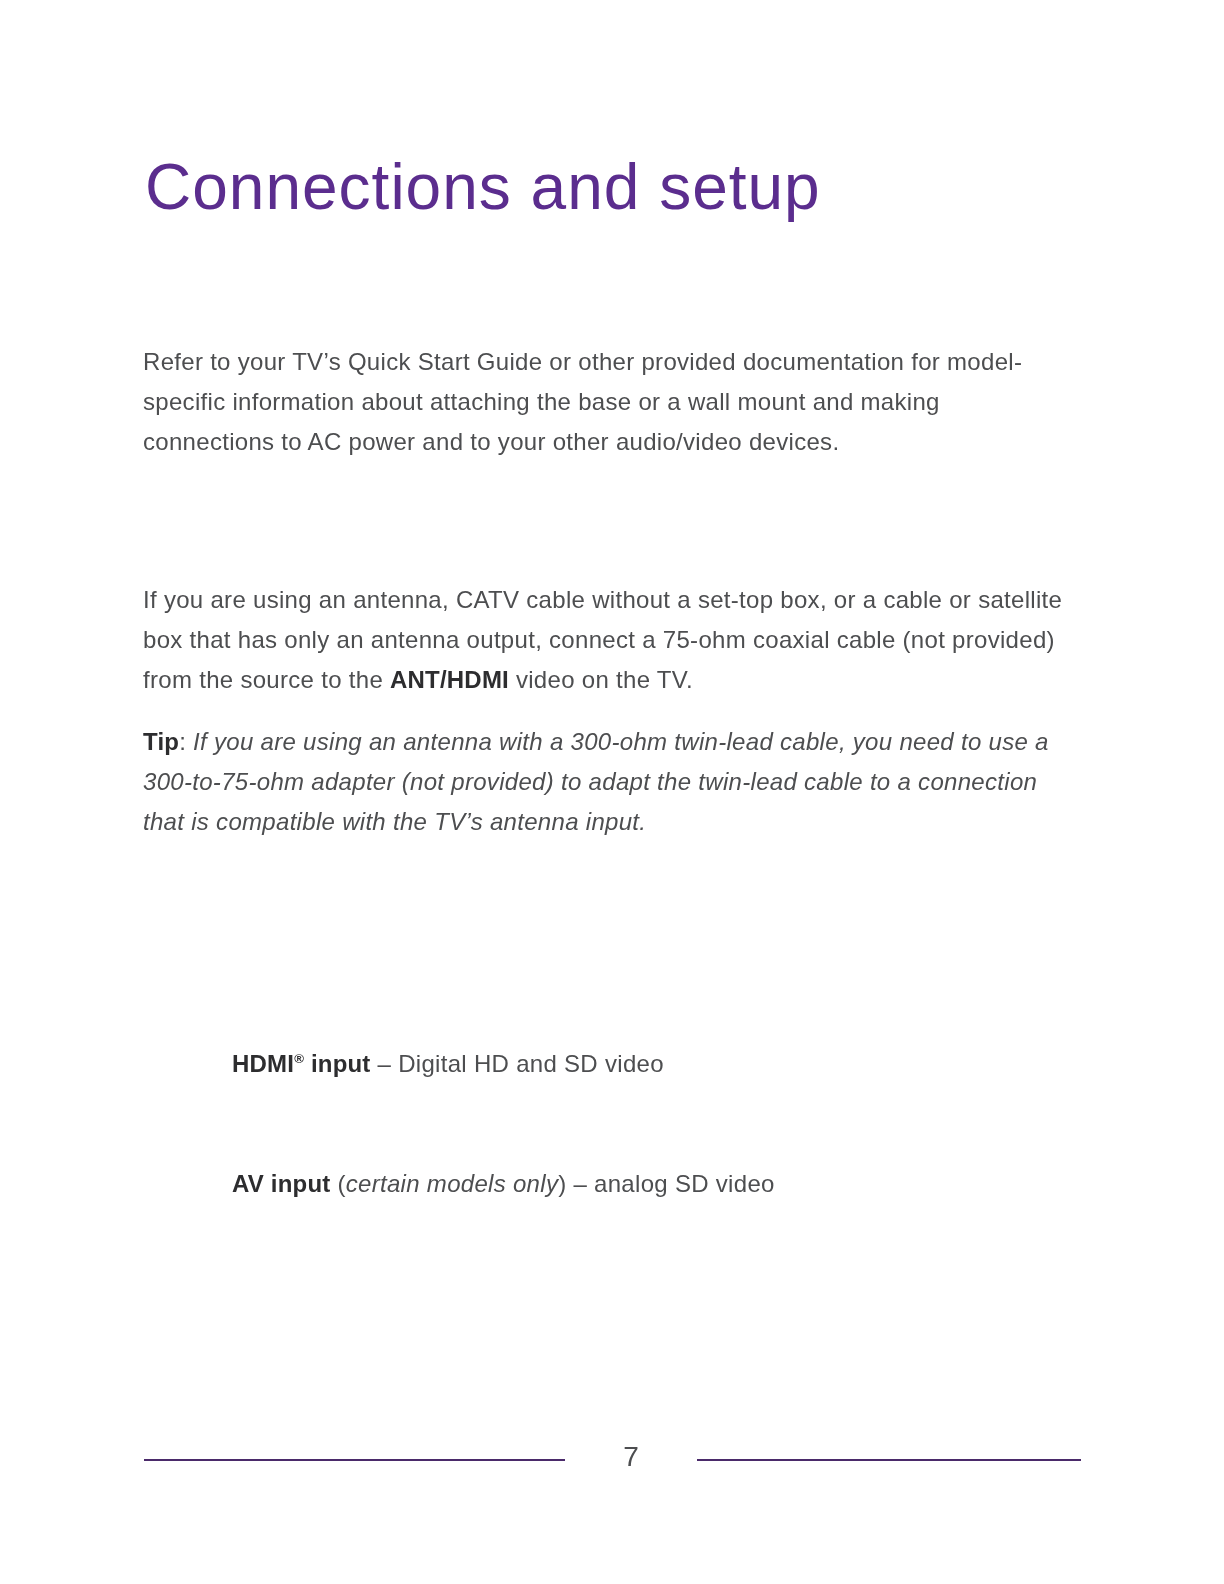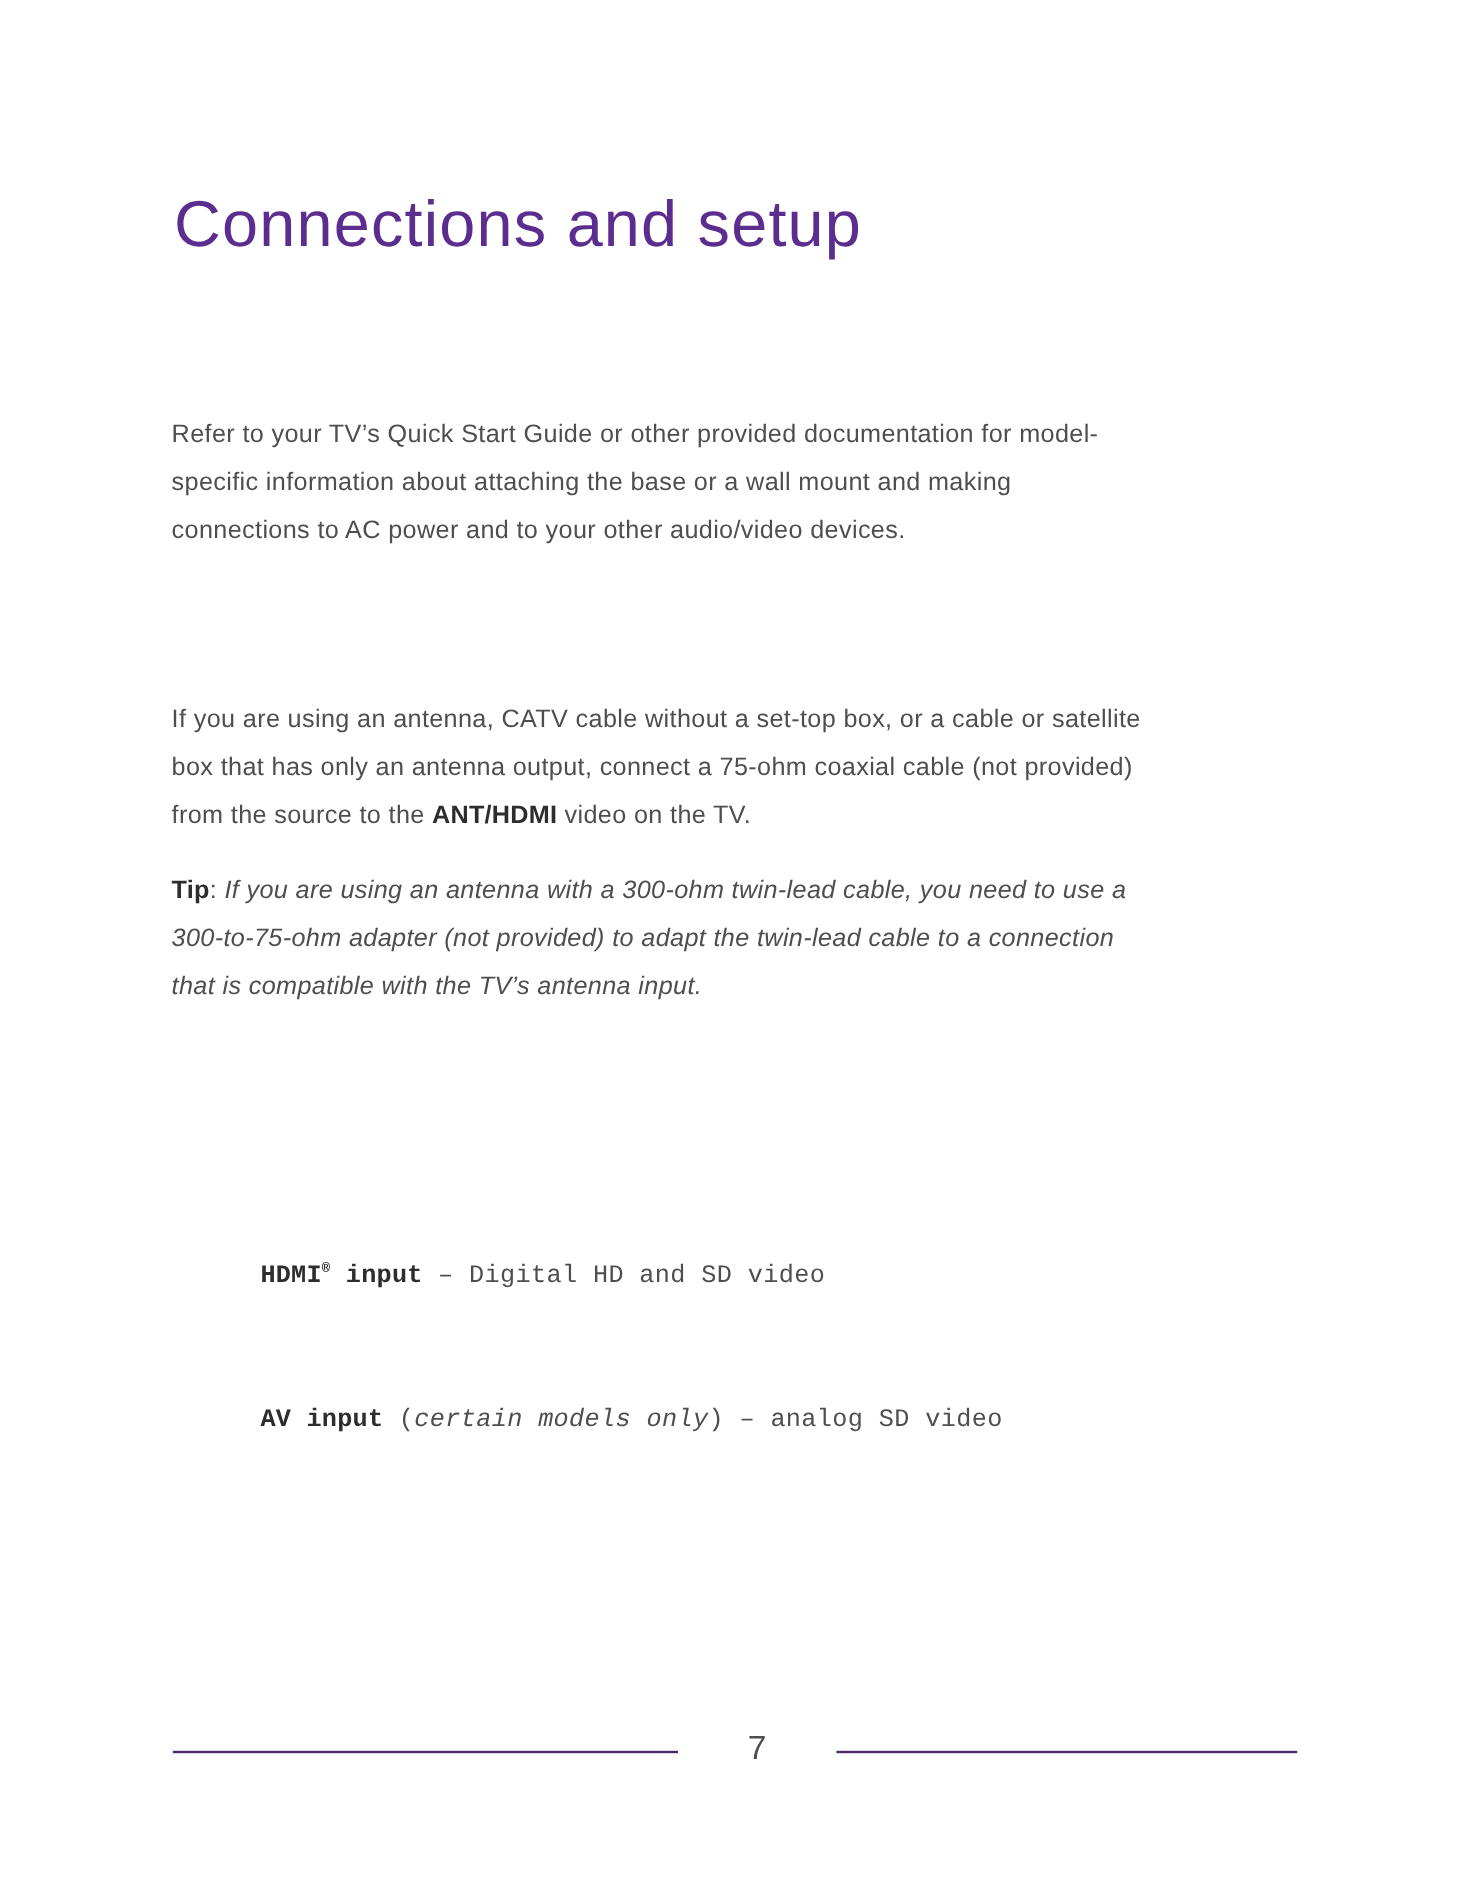--- a/index.html
+++ b/index.html
@@ -9,31 +9,31 @@
     height: 1584px;
     background: #ffffff;
     font-family: "Liberation Sans", sans-serif;
     overflow: hidden;
   }
   .title {
     position: absolute;
     left: 145px;
     top: 143px;
     margin: 0;
-    font-size: 54px;
+    font-size: 64px;
     line-height: 88px;
     font-weight: 300;
     letter-spacing: 1px;
     color: var(--title_purple, #5b2d8e);
   }
   .para {
     position: absolute;
     left: 143px;
     margin: 0;
-    font-size: 21px;
+    font-size: 24px;
     line-height: 40px;
     letter-spacing: 0.3px;
     font-weight: 400;
     color: var(--body_gray, #4d4e50);
     white-space: pre;
   }
   .para .bold {
     font-weight: 700;
     color: var(--bold_dark, #2d2d2f);
     letter-spacing: 0.2px;
@@ -41,21 +41,21 @@
   .para .italic { font-style: italic; }
   .sup {
     font-size: 0.55em;
     vertical-align: super;
     line-height: 0;
   }
   #intro-para   { top: 342px; }
   #coax-para    { top: 580px; }
   #tip1-para    { top: 722px; }
   #tip2-para    { top: 857px; }
-  #inputs-list  { top: 964px; left: 217px; font-family: Liberation Mono, monospace; }
+  #inputs-list  { top: 964px; left: 232px; }
   .list-line { height: 40px; }
   .rule {
     position: absolute;
     top: 1459px;
     height: 2px;
     background: var(--rule_purple, #4a2a6a);
   }
   .rule-left  { left: 144px; width: 421px; }
   .rule-right { left: 697px; width: 384px; }
   .page-number {

